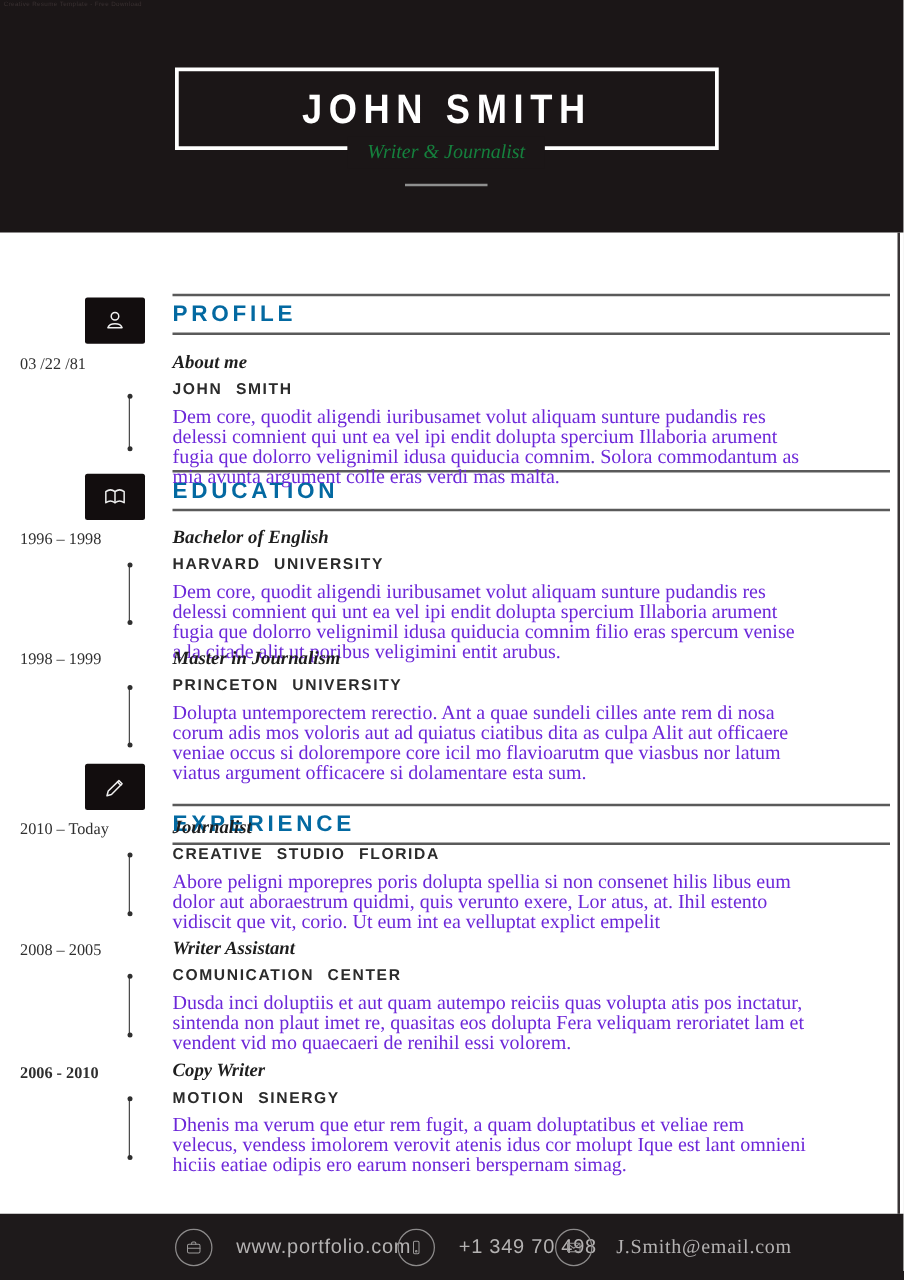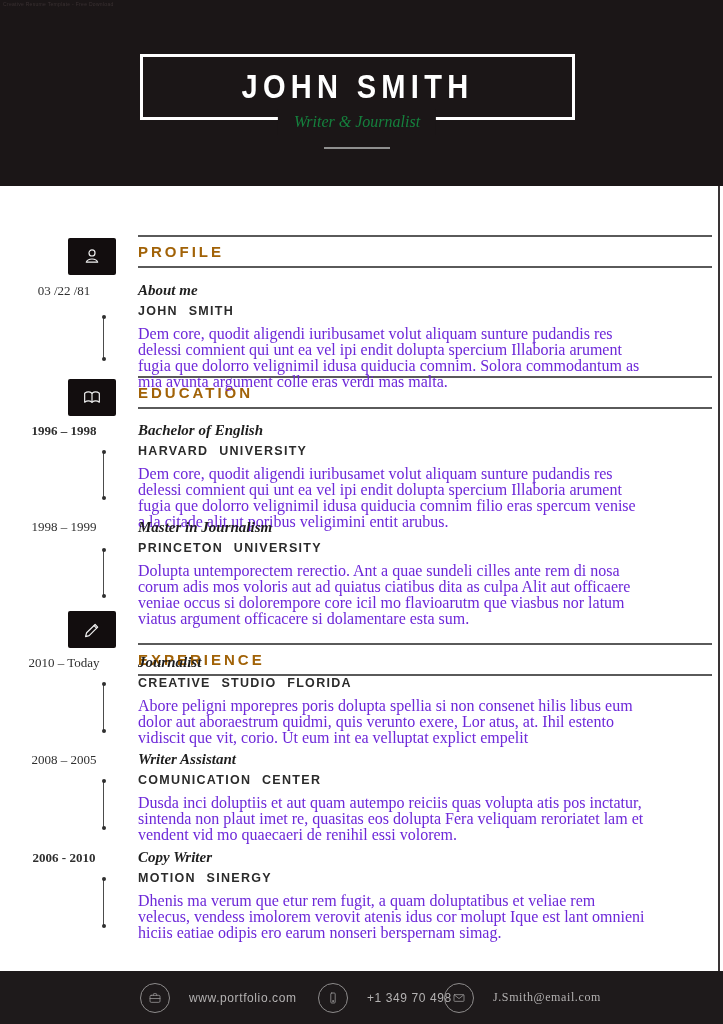--- a/index.html
+++ b/index.html
@@ -20,46 +20,46 @@
   .subtitle-rule{position:absolute;top:147px;left:357px;transform:translateX(-50%);
                  width:66px;height:2px;background:#8f8f8f;}
 
   
   .page-edge{position:absolute;top:186px;bottom:53px;right:3px;width:2px;background:#39؜3435;background:#393435;}
 
   
   .icon-box{position:absolute;left:68px;width:48px;height:37px;background:#120d0e;border-radius:2px;
             display:flex;align-items:center;justify-content:center;}
   .icon-box svg{stroke:#efefef;fill:none;stroke-width:1.3;stroke-linecap:round;stroke-linejoin:round;}
-  .date{position:absolute;left:16px;width:96px;text-align:center;color:#2f2f2f;
+  .date{position:absolute;left:16px;width:96px;text-align:left;color:#2f2f2f;
         font-family:"Liberation Serif",serif;font-size:13px;white-space:nowrap;}
   .tline{position:absolute;left:103px;width:1px;background:#4c4c4c;}
   .tline::before,.tline::after{content:'';position:absolute;left:-1.5px;width:4px;height:4px;
         background:#2f2f2f;border-radius:50%;}
   .tline::before{top:-3px;} .tline::after{bottom:-3px;}
 
   
   .sec-h{position:absolute;left:138px;width:574px;height:29px;border-top:2px solid #5a5a5a;
          border-bottom:2px solid #5a5a5a;display:flex;align-items:center;}
-  .sec-h span{font-size:15px;font-weight:bold;letter-spacing:3px;color:#a16207;}
+  .sec-h span{font-size:18px;font-weight:bold;letter-spacing:3px;color:#0369a1;}
   .entry{position:absolute;left:138px;width:512px;}
   .role{font-family:"Liberation Serif",serif;font-style:italic;font-weight:bold;
         font-size:15px;color:#1e1e1e;line-height:18px;}
   .org{margin-top:5px;font-size:12.5px;font-weight:bold;letter-spacing:1.3px;word-spacing:6px;
        color:#2b2b2b;line-height:15px;}
   .body{margin:7px 0 0 0;font-family:"Liberation Serif",serif;font-size:16px;line-height:16px;
         color:#6d28d9;width:508px;}
 
   
   .ftr{position:absolute;left:0;bottom:0;width:100%;height:53px;background:#1e1a1b;}
   .f-item{position:absolute;top:0;height:53px;display:flex;align-items:center;cursor:pointer;}
   .f-circ{width:28px;height:28px;border:1.4px solid #8d8b8b;border-radius:50%;
           display:flex;align-items:center;justify-content:center;}
   .f-circ svg{stroke:#9b9999;fill:none;stroke-width:1.2;stroke-linecap:round;stroke-linejoin:round;}
-  .f-label{margin-left:19px;font-size:12px;letter-spacing:.6px;color:#b4b2b2;white-space:nowrap;}
+  .f-label{margin-left:19px;font-size:16px;letter-spacing:.6px;color:#b4b2b2;white-space:nowrap;}
 </style>
 </head>
 <body>
 
 <div class="page">
 
   <header class="hdr">
     <div class="watermark">Creative Resume Template - Free Download</div>
     <div class="title-box">
       <h1 class="name">JOHN SMITH</h1>
@@ -87,21 +87,21 @@
   <div class="icon-box" style="top:611px;">
     <svg width="22" height="22" viewBox="0 0 24 24">
       <path d="M5 19.2 l1.1-4.2 L15.4 6 l2.8 2.8 L8.9 18.1 z"></path>
       <path d="M14.2 7.2 l2.8 2.8"></path>
     </svg>
   </div>
 
   <div class="date" style="top:283px;">03 /22 /81</div>
   <div class="tline" style="top:318px;height:40px;"></div>
 
-  <div class="date" style="top:423px;font-weight:bold;">1996 – 1998</div>
+  <div class="date" style="top:423px;">1996 – 1998</div>
   <div class="tline" style="top:453px;height:44px;"></div>
 
   <div class="date" style="top:519px;">1998 – 1999</div>
   <div class="tline" style="top:551px;height:44px;"></div>
 
   <div class="date" style="top:655px;">2010 – Today</div>
   <div class="tline" style="top:685px;height:45px;"></div>
 
   <div class="date" style="top:752px;">2008 – 2005</div>
   <div class="tline" style="top:782px;height:45px;"></div>

